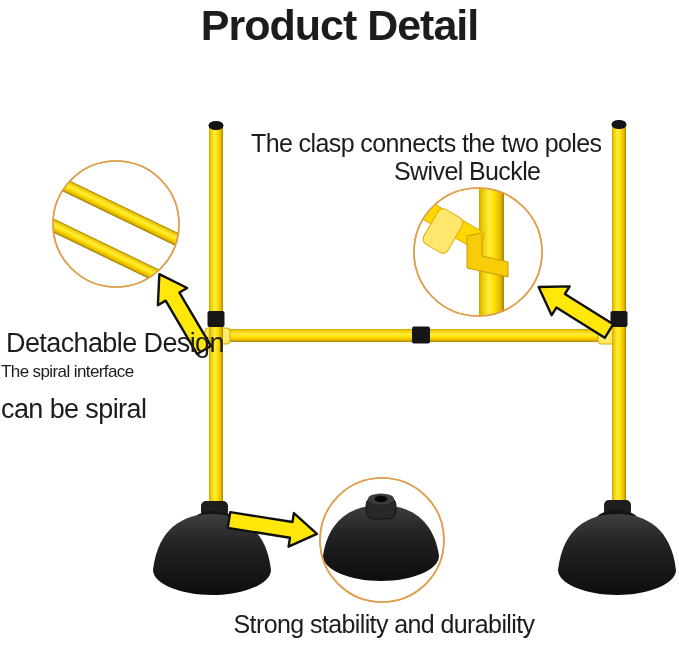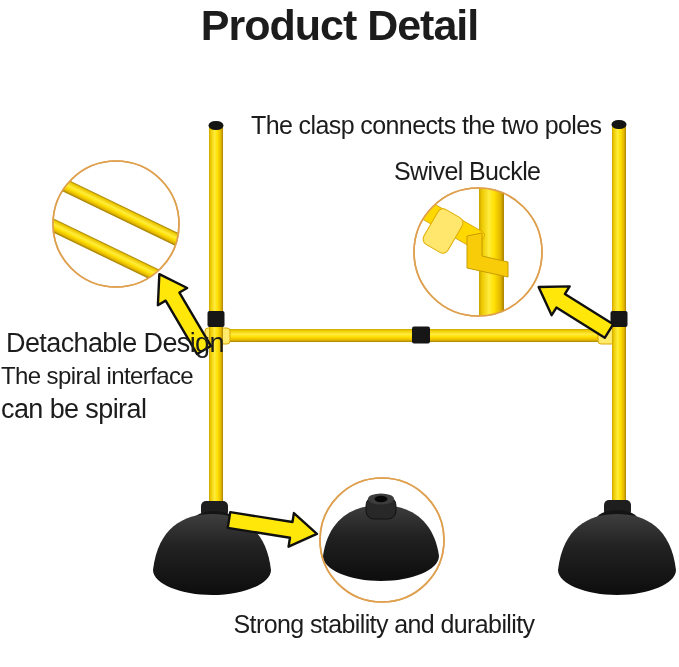--- a/index.html
+++ b/index.html
@@ -7,24 +7,24 @@
     position:relative;
     width:679px;height:667px;
     background:var(--background,#fff);
     overflow:hidden;
     font-family:"Liberation Sans",sans-serif;
     color:var(--text,#1c1c1c);
   }
   #scene{position:absolute;left:0;top:0;z-index:1;}
   .txt{position:absolute;z-index:2;white-space:nowrap;letter-spacing:-0.6px;color:var(--text,#1c1c1c);}
   #title{left:0;right:0;top:1px;text-align:center;font-size:43px;font-weight:700;letter-spacing:-1px;}
-  #clasp-line1{left:251px;top:111px;font-size:25px;}
+  #clasp-line1{left:251px;top:129px;font-size:25px;}
   #clasp-line2{left:394px;top:157px;font-size:25px;}
   #det-line1{left:6px;top:328px;font-size:27px;}
-  #det-line2{left:1px;top:362px;font-size:24px;text-align:center;}
+  #det-line2{left:1px;top:362px;font-size:17px;text-align:center;}
   #det-line3{left:1px;top:394px;font-size:27px;}
   #base-text{left:184px;top:609px;width:400px;text-align:center;z-index:2;position:absolute;}
   #base-line1{font-size:26px;letter-spacing:-0.6px;}
   #base-line2{font-size:25px;letter-spacing:-0.6px;margin-top:1px;}
   .arrow{fill:var(--arrow-yellow,#FFE70A);stroke:#101010;stroke-width:2.4;stroke-linejoin:round;}
   .callout-ring{fill:#ffffff;stroke:var(--callout-circle-border,#DFA050);stroke-width:1.6;}
   .band{fill:var(--band-black,#161616);}
   .cap{fill:#141414;}
   .clasp{fill:#FFEA6B;stroke:#DCA800;stroke-width:1;}
   .pole-stroke{stroke:#A88500;stroke-width:0.8;}

